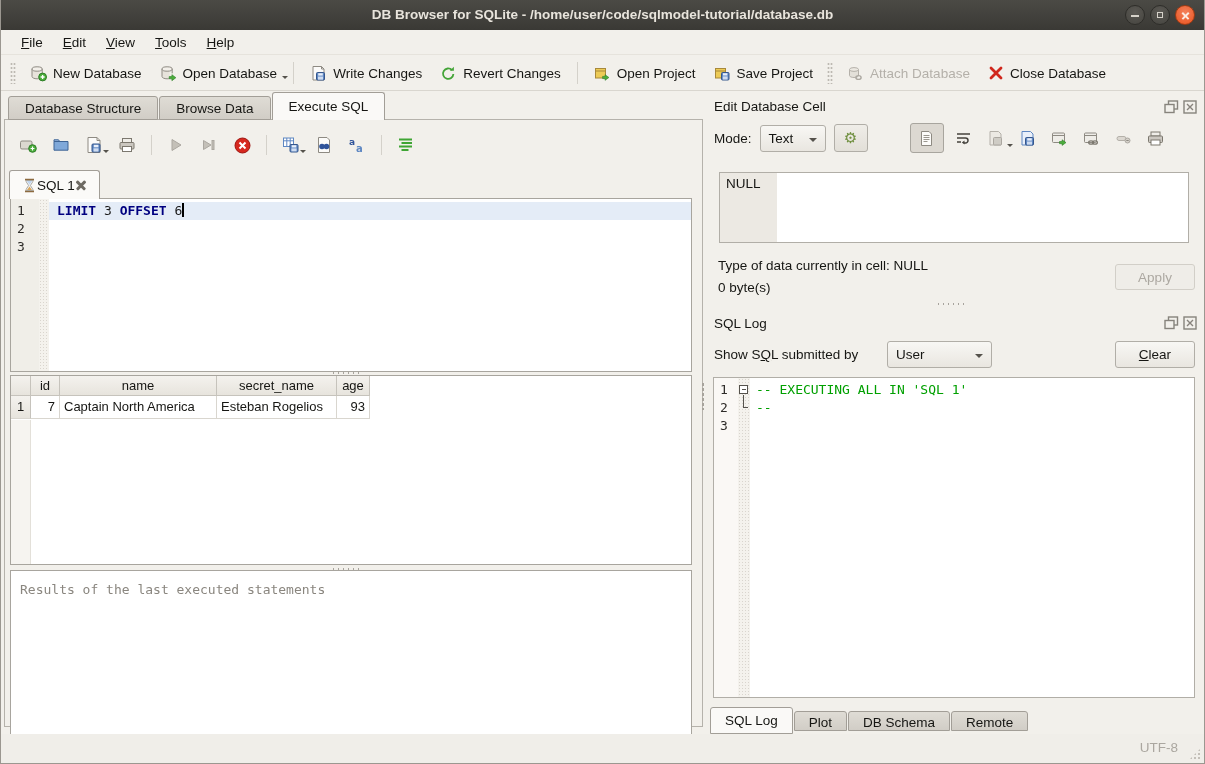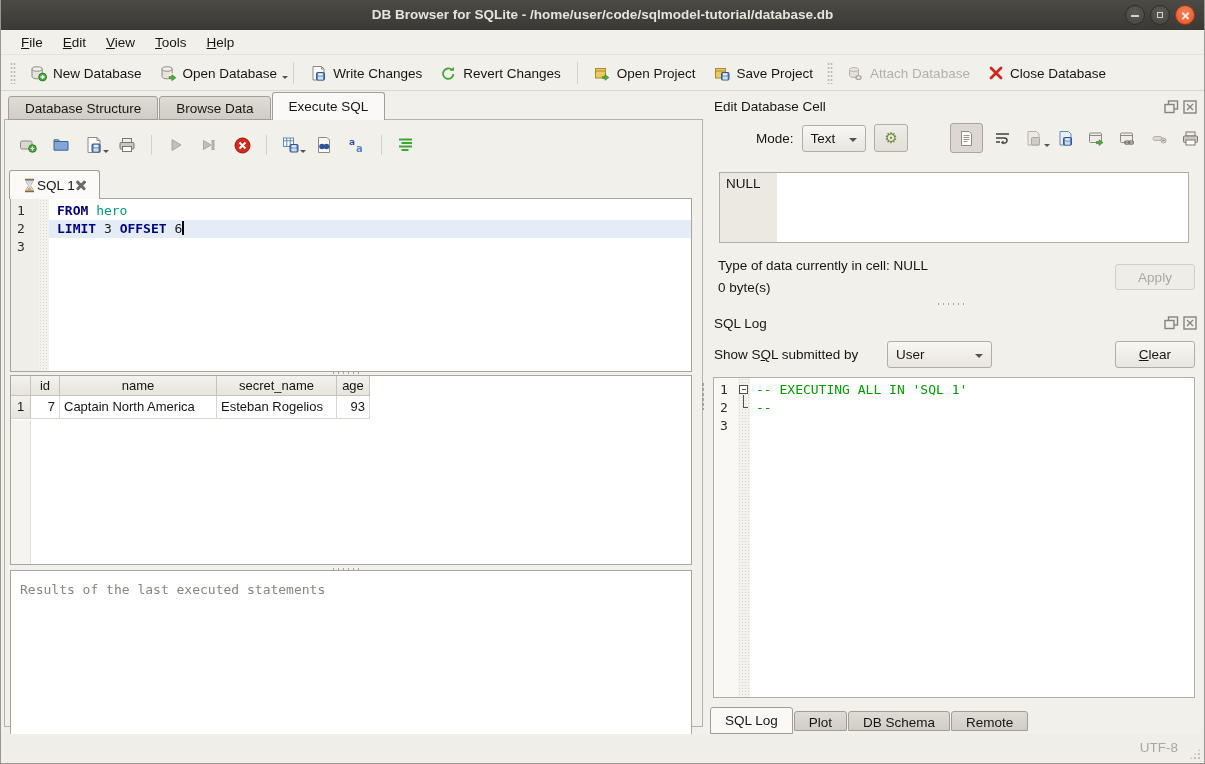--- a/index.html
+++ b/index.html
@@ -98,21 +98,21 @@
   .rowstrip { position:absolute; left:0; top:44px; bottom:0; width:20px; background:#F6F4F0; border-right:1px solid #E3E0D9; }
 
   
   .rmsg { position:absolute; top:478px; left:9px; right:14px; height:188px; background:#fff; border:1px solid #A8A59E;
           font:13px "DejaVu Sans Mono", monospace; color:#8A867F; padding:11px 9px; }
 
   
   .dockhdr { position:absolute; left:8px; right:7px; height:20px; display:flex; align-items:center; }
   .dockhdr .dtitle { font-size:13.5px; color:#161613; flex:1; }
   .dockbtns { display:flex; gap:4px; }
-  .cellbar { position:absolute; top:31px; left:0; right:0; height:30px; display:flex; align-items:center;margin-left:42px; }
+  .cellbar { position:absolute; top:31px; left:0; right:0; height:30px; display:flex; align-items:center; }
   .lbl { font-size:13.5px; color:#161613; }
   .combo { height:27px; background:linear-gradient(#F8F7F4,#E9E6E0); border:1px solid #B1AEA7; border-radius:3px;
            display:flex; align-items:center; justify-content:space-between; padding:0 8px; font-size:13.5px; color:#161613; }
   .combo .caret { width:0; height:0; border:4px solid transparent; border-top-color:#55524C; margin-top:7px; }
   .pushbtn { height:27px; background:linear-gradient(#F8F7F4,#E9E6E0); border:1px solid #B1AEA7; border-radius:3px;
              font-size:13.5px; color:#161613; display:flex; align-items:center; justify-content:center; }
   .pushbtn.disabled { background:#EFEDE8; border-color:#D2CFC8; color:#ACA8A1; }
   .ci { width:28px; height:26px; display:flex; align-items:center; justify-content:center; position:relative; }
   .ci.pressed { background:#DCD8D1; border:1px solid #A8A59E; border-radius:3px; width:34px; height:30px; }
   .ci .mini-caret { position:absolute; right:-3px; bottom:1px; }
@@ -405,21 +405,20 @@
     </div>
 
     <div class="editor">
       <div class="gutter">
         <div>1</div>
         <div>2</div>
         <div>3</div>
       </div>
       <div class="hatch"></div>
       <div class="code">
-        <div class="cline"><span class="tk-kw">FROM</span><span> </span><span class="tk-tb">hero</span></div>
         <div class="cline current"><span class="tk-kw">LIMIT</span><span> </span><span>3</span><span> </span><span class="tk-kw">OFFSET</span><span> </span><span>6</span><span class="cursor"></span></div>
       </div>
     </div>
 
     <div class="dots-h" style="top:278.5px;"></div>
 
     <div class="rtable">
       <div class="rowstrip"></div>
       <div class="trow">
         <div class="tc th w-rn"></div>

